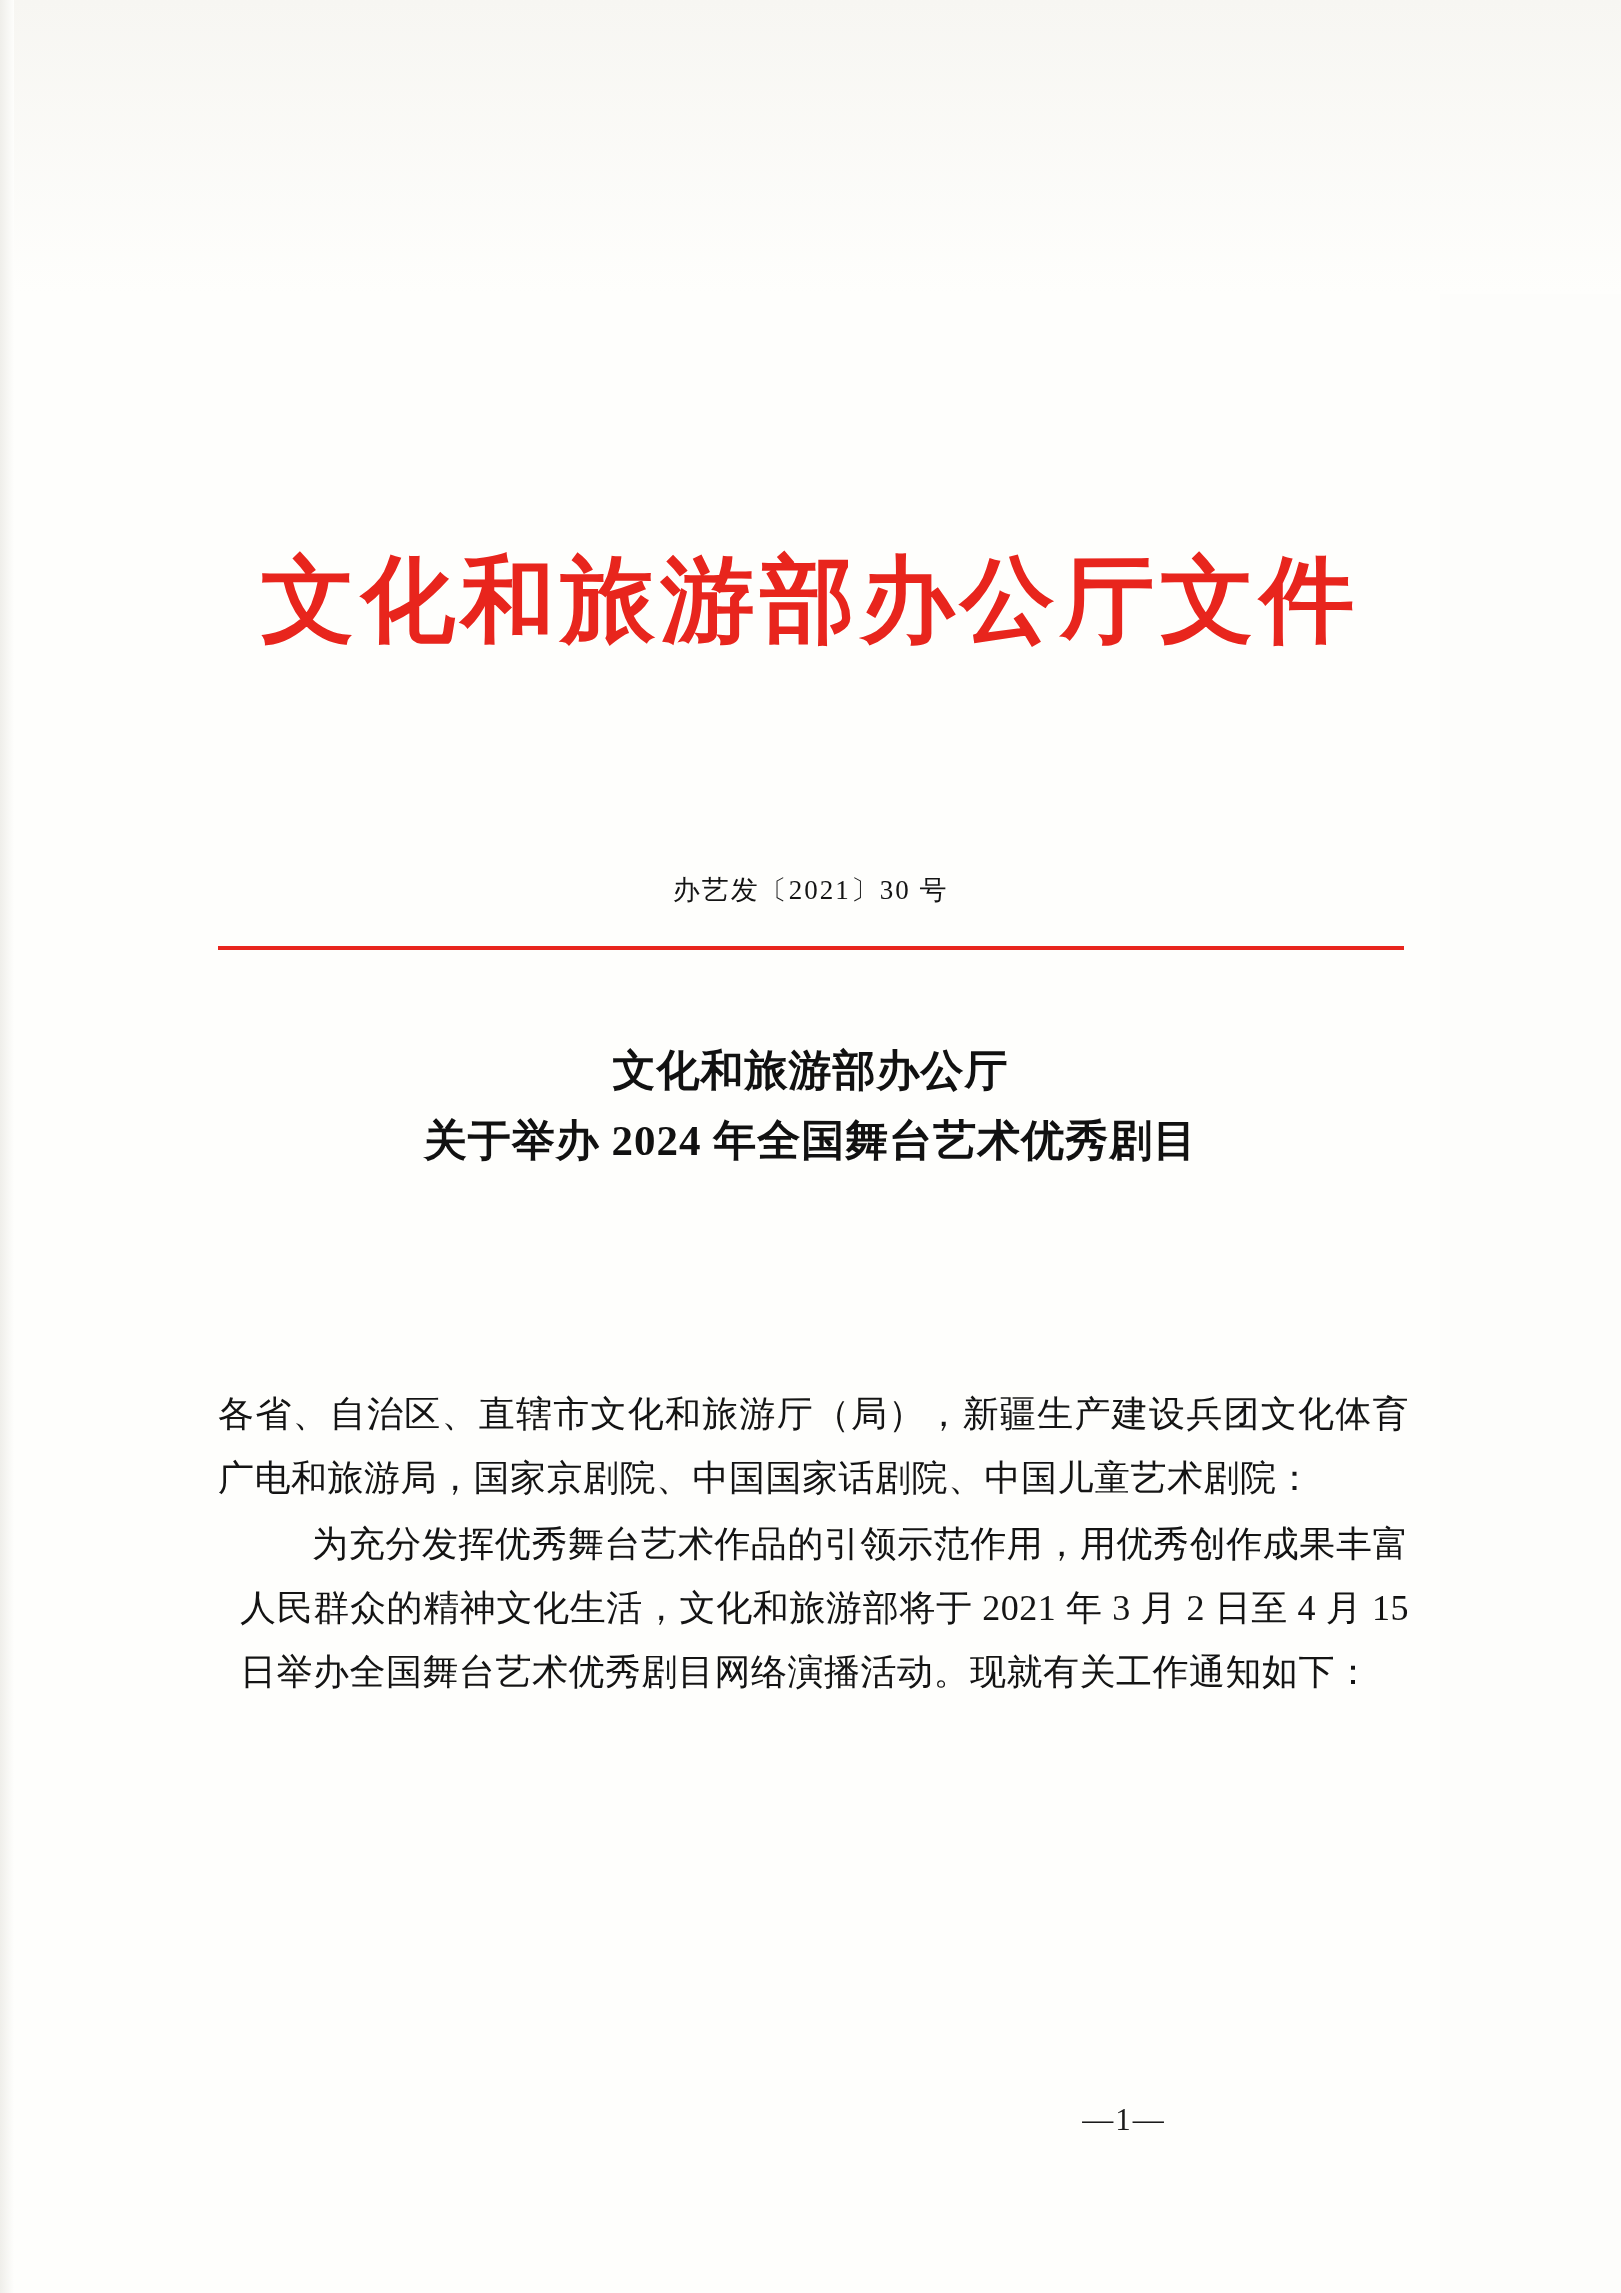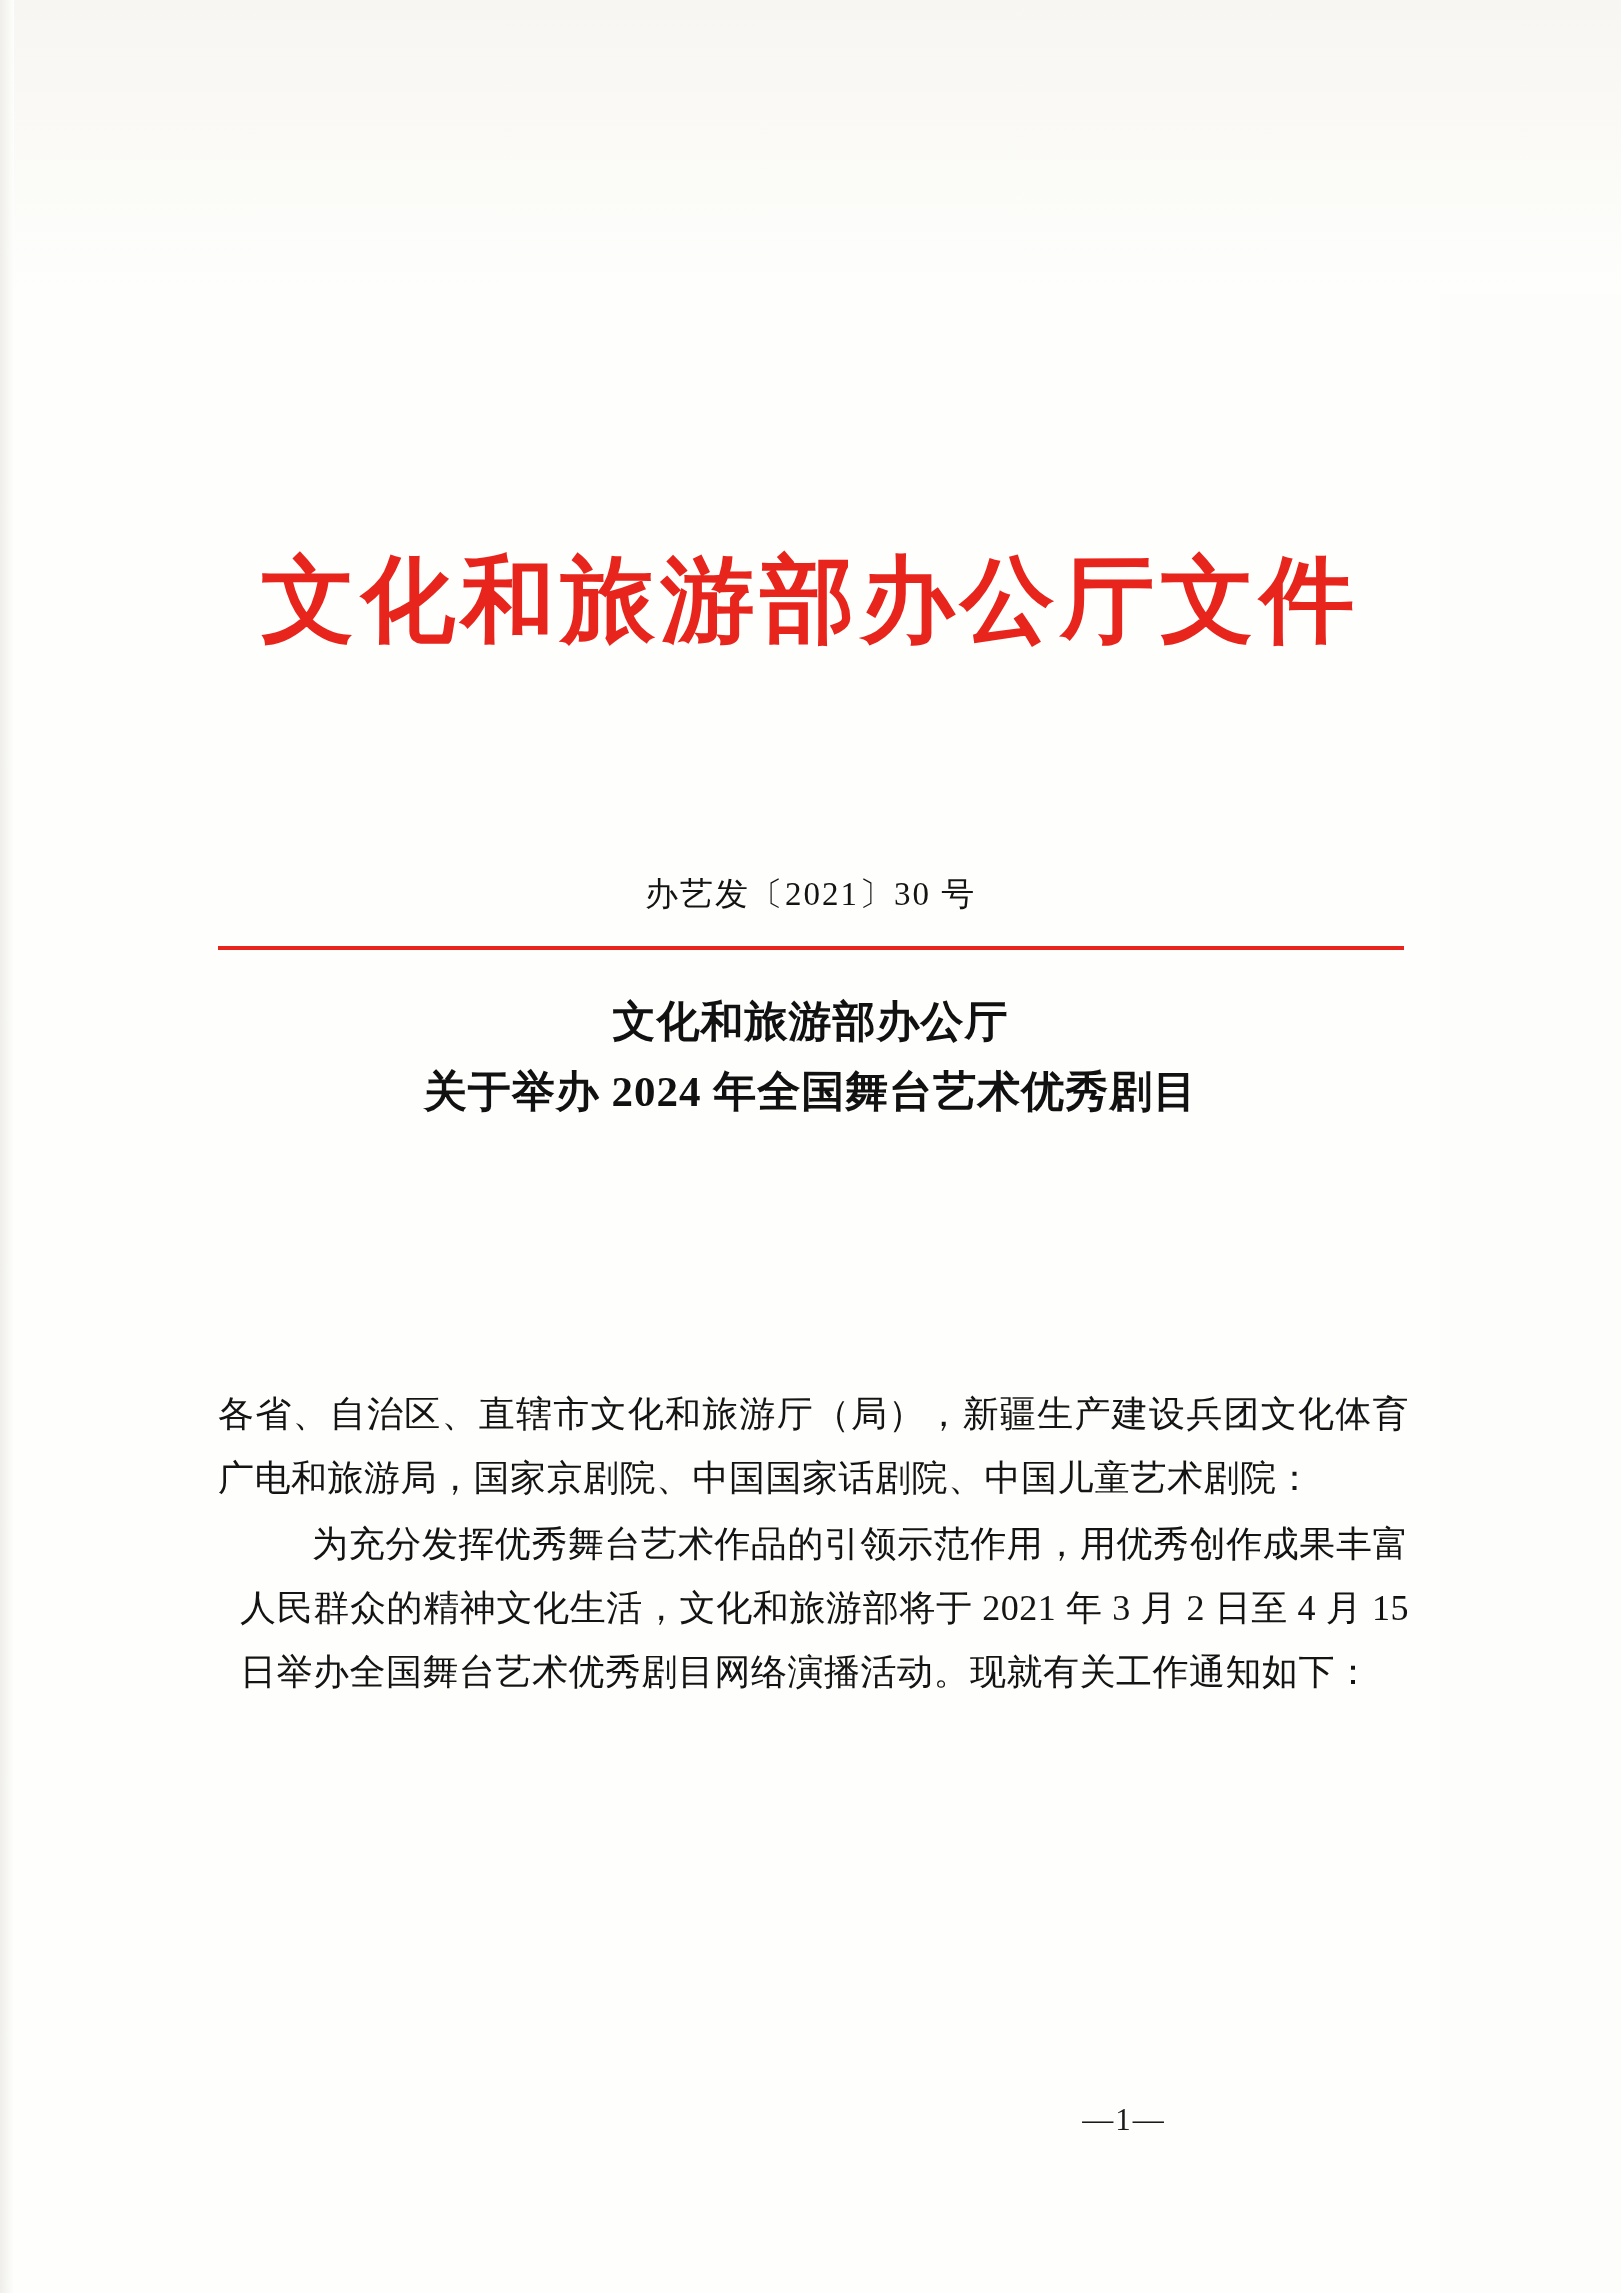--- a/index.html
+++ b/index.html
@@ -60,37 +60,37 @@
     line-height: 1.1;
     white-space: nowrap;
   }
 
   .doc-number {
     position: absolute;
     top: 872px;
     left: 0;
     width: 1621px;
     text-align: center;
-    font-size: 33px;
+    font-size: 27px;
     letter-spacing: 2px;
     color: #141414;
   }
 
   .red-rule {
     position: absolute;
     top: 946px;
     left: 218px;
     width: 1186px;
     height: 3.9px;
     background: #e8251d;
   }
 
   .subject {
     position: absolute;
-    top: 987px;
+    top: 1036px;
     left: 0;
     width: 1621px;
     text-align: center;
     font-size: 43px;
     font-weight: 700;
     line-height: 1.62;
     letter-spacing: 1px;
     color: #111111;
   }
   .subject .line {

